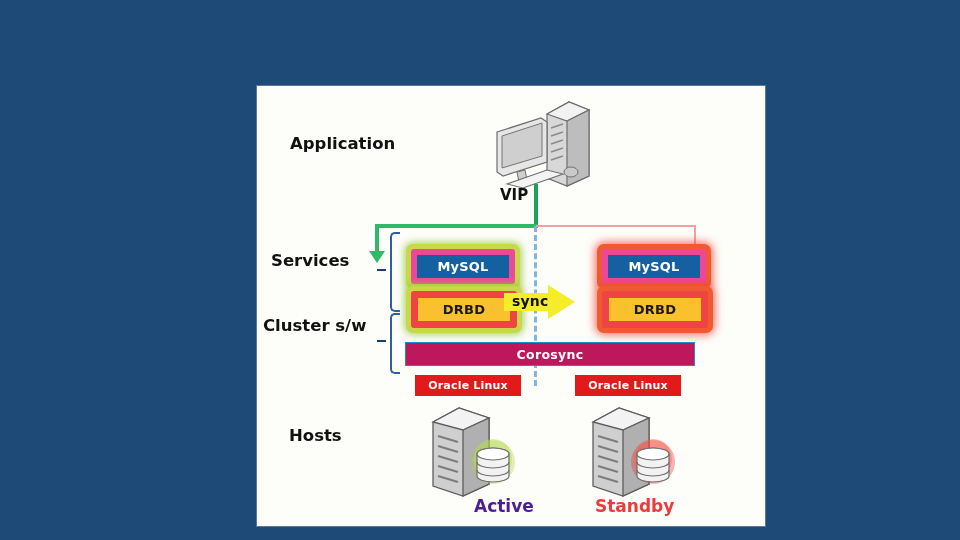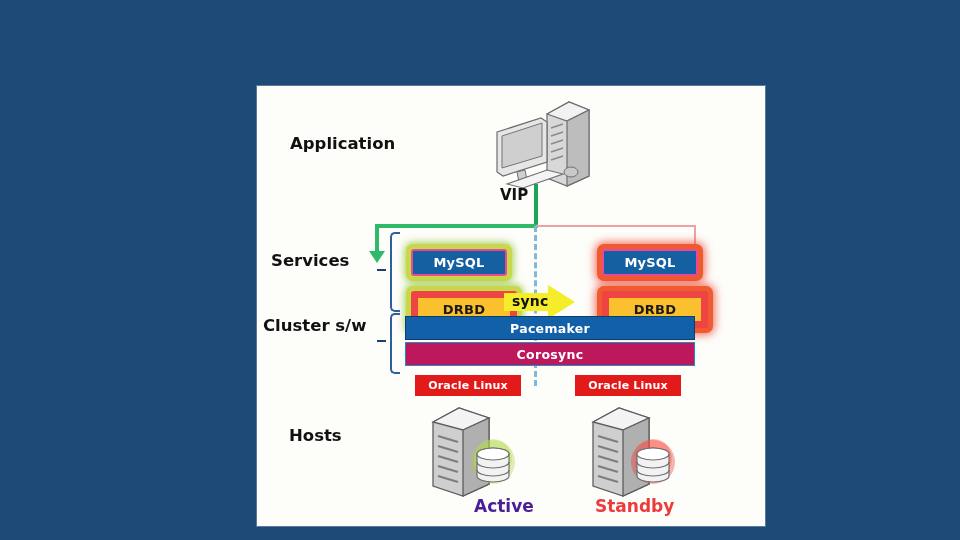--- a/index.html
+++ b/index.html
@@ -79,21 +79,21 @@
   
   .svc-box{
     display:flex;align-items:center;justify-content:center;
     width:92px;height:23px;border-radius:3px;
     font-weight:bold;font-size:13px;letter-spacing:.2px;
     font-family:"DejaVu Sans", sans-serif;
   }
   .svc-wrap{padding:5px;border-radius:7px;}
   .glow-green{background:#c8d84a;box-shadow:0 0 7px 2px rgba(150,200,60,.75);}
   .glow-red{background:#f05a30;box-shadow:0 0 8px 2px rgba(240,70,50,.75);}
-  .box-mysql{background:#1560a0;color:#ffffff;border:2px solid #ec4899;}
+  .box-mysql{background:#1560a0;color:#ffffff;border:6px solid #ec4899;}
   .box-drbd{background:#fbc02d;color:#1a1a1a;border:7px solid #ef4444;}
 
   #wrap-mysql-active{left:149px;top:158px;}
   #wrap-drbd-active{left:149px;top:200px;}
   #wrap-mysql-standby{left:340px;top:158px;}
   #wrap-drbd-standby{left:340px;top:200px;}
 
   
   #sync-arrow{left:247px;top:198px;width:72px;height:36px;}
   #sync-label{
@@ -203,23 +203,20 @@
       <div class="svc-box box-drbd">DRBD</div>
     </div>
 
     <div class="dg" id="sync-arrow">
       <svg width="72" height="36" viewBox="0 0 72 36">
         <polygon points="0,9 44,9 44,1 71,18 44,35 44,27 0,27" fill="#f5ec2a"></polygon>
       </svg>
     </div>
     <div class="dg" id="sync-label">sync</div>
 
-    <div class="dg cluster-bar" id="bar-pacemaker">
-      <span>Pacemaker</span>
-    </div>
     <div class="dg cluster-bar" id="bar-corosync">
       <span>Corosync</span>
     </div>
 
     <div class="dg os-badge" id="os-active">Oracle Linux</div>
     <div class="dg os-badge" id="os-standby">Oracle Linux</div>
 
     <div class="dg" id="host-active">
       <svg width="100" height="96" viewBox="0 0 100 96">
         <polygon points="6,18 32,4 62,14 62,80 36,92 6,82" fill="#cfcfcf" stroke="#5d5d5d" stroke-width="1.3"></polygon>

